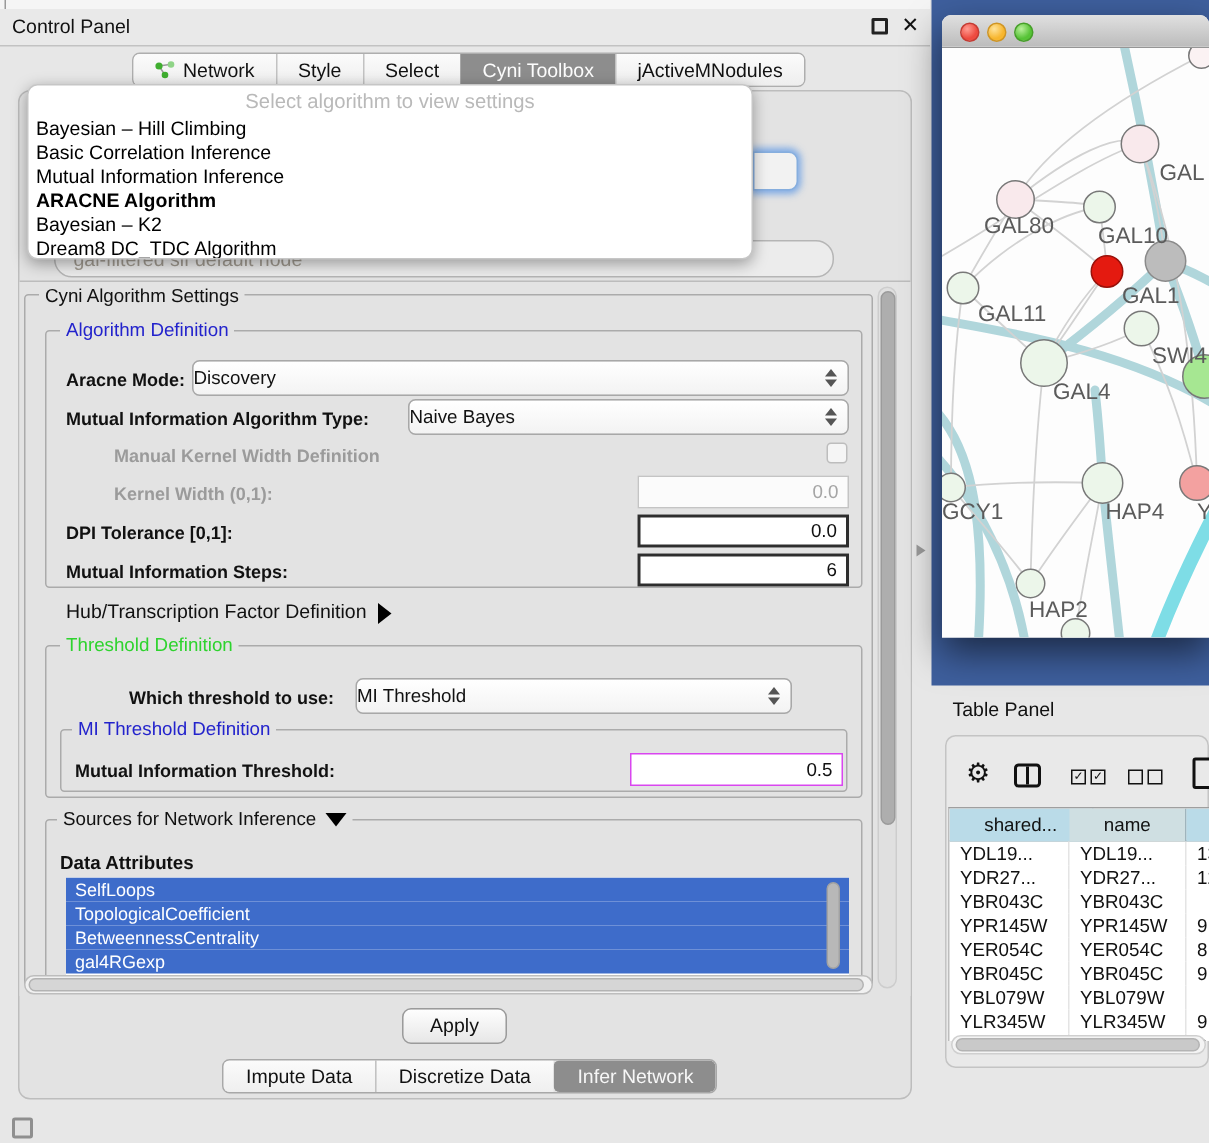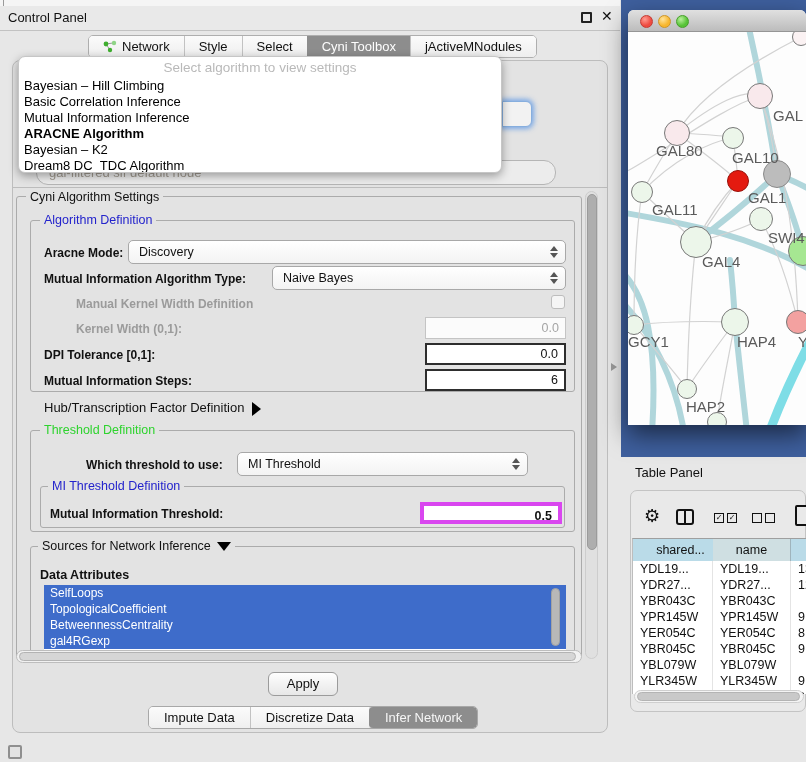--- a/index.html
+++ b/index.html
@@ -39,29 +39,29 @@
   .vscroll-thumb { left:586.5px; top:194px; width:10px; height:356px; background:#aeaeae; border:1px solid #9b9b9b; border-radius:5px; }
 
   .group { position:absolute; border:1px solid #ababab; border-radius:3px; }
   .legend { position:absolute; background:#e3e3e3; padding:0 4px; font-size:12.5px; color:#111; white-space:nowrap; z-index:2; }
   .legend.blue { color:#2323cc; }
   .legend.green { color:#2ed32e; }
 
   .lbl { position:absolute; font-size:12px; font-weight:bold; color:#111; white-space:nowrap; }
   .lbl.dis { color:#9b9b9b;padding-left:32px; }
 
-  .combo { position:absolute; background:linear-gradient(#ffffff,#f3f3f3); border:1px solid #a8a8a8; border-radius:5px; font-size:12.5px; color:#111; line-height:22px; padding-left:10px; }
+  .combo { position:absolute; background:linear-gradient(#ffffff,#f3f3f3); border:1px solid #a8a8a8; border-radius:5px; font-size:12.5px; color:#111; line-height:22px; }
   .stepper { position:absolute; right:7px; top:4px; width:9px; height:14px; }
   .stepper::before { content:""; position:absolute; left:1px; top:1px; border-left:4px solid transparent; border-right:4px solid transparent; border-bottom:5px solid #555; }
   .stepper::after { content:""; position:absolute; left:1px; bottom:1px; border-left:4px solid transparent; border-right:4px solid transparent; border-top:5px solid #555; }
 
   .field { position:absolute; background:#fff; font-size:12.5px; text-align:right; padding-right:6px; color:#111; }
   .field.en { border:2px solid #2e2e2e; line-height:18px; }
   .field.dis { border:1px solid #c4c4c4; background:#fbfbfb; color:#a5a5a5; line-height:20px; }
-  .field.thin { border:4px solid #d946ef; line-height:20px;font-weight:bold; }
+  .field.thin { border:1px solid #d946ef; line-height:20px; }
 
   .cb { position:absolute; width:14px; height:14px; background:#f5f5f5; border:1px solid #bdbdbd; border-radius:3px; }
 
   .tri-right { display:inline-block; width:0; height:0; border-top:7px solid transparent; border-bottom:7px solid transparent; border-left:9px solid #000; vertical-align:middle; margin-left:8px; }
   .tri-down { display:inline-block; width:0; height:0; border-left:7px solid transparent; border-right:7px solid transparent; border-top:9px solid #000; vertical-align:middle; margin-left:6px; }
 
   .attr-list { left:44px; top:585px; width:522px; height:67px; background:#fff; overflow:hidden; }
   .attr-item { height:16px; line-height:16px; font-size:12px; color:#fff; background:#3e6cca; padding-left:6px; }
   .list-scroll { left:551px; top:588px; width:9px; height:58px; background:#b8b8b8; border:1px solid #a2a2a2; border-radius:5px; z-index:3; }
 

